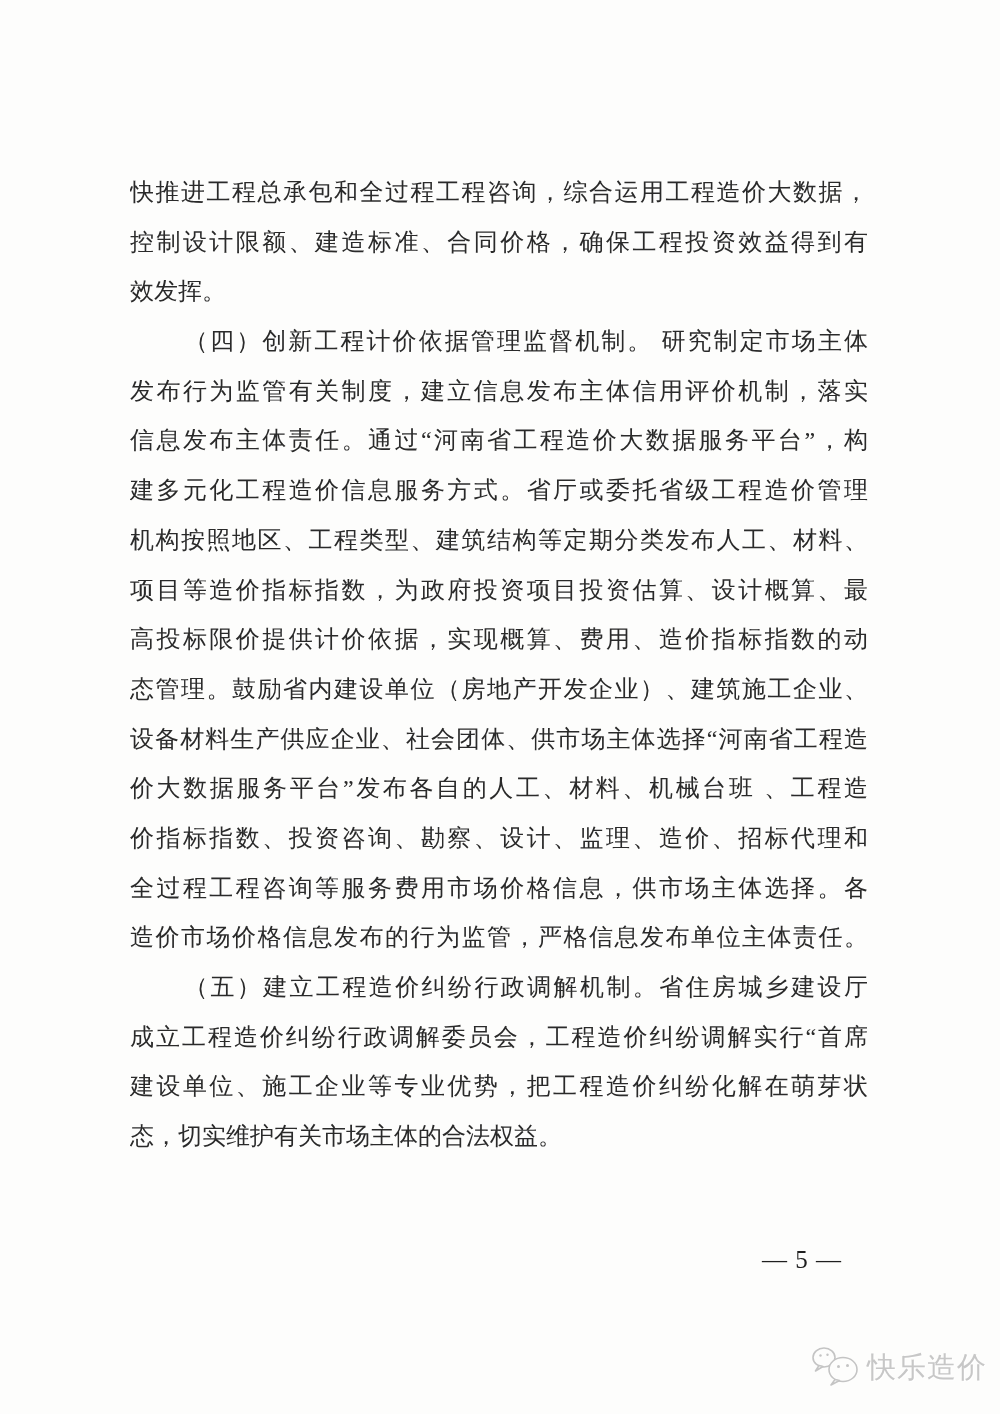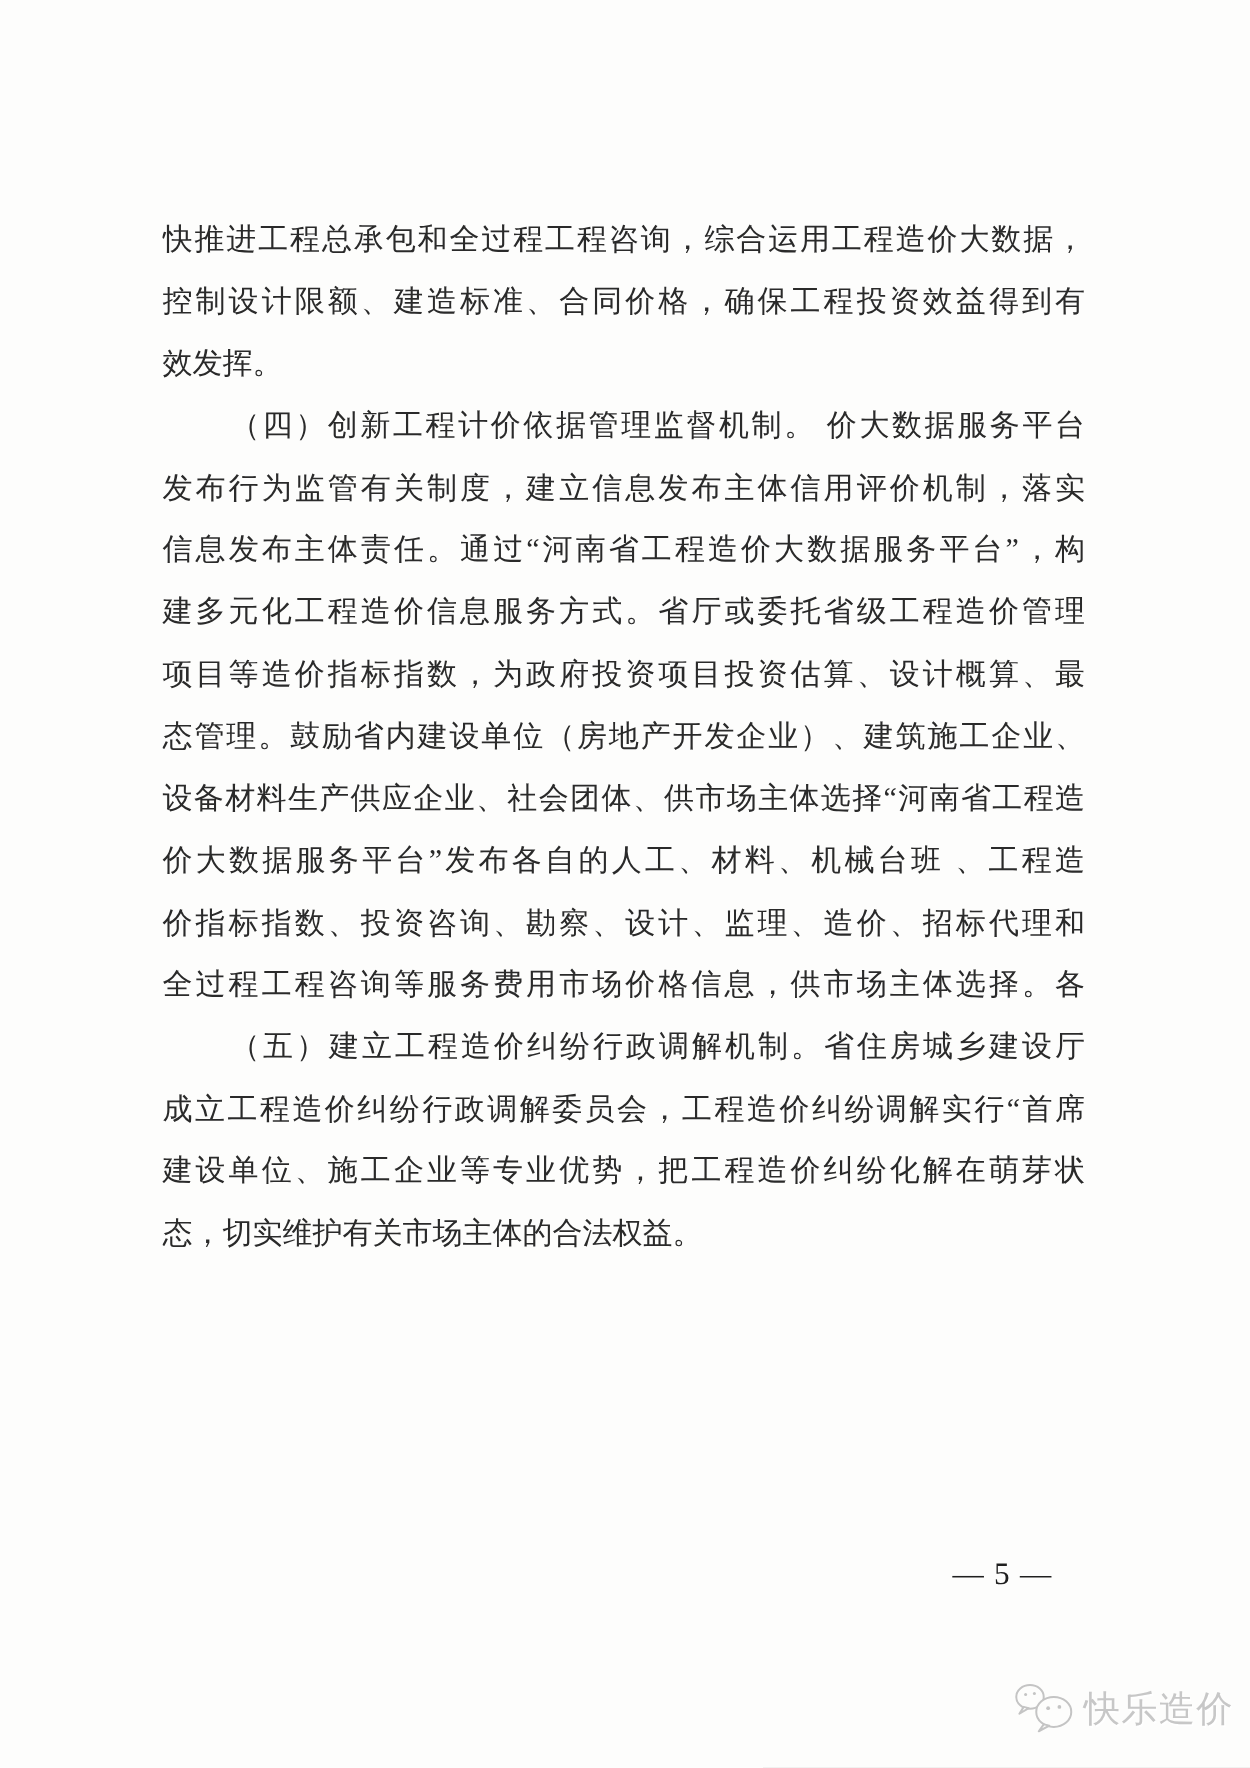--- a/index.html
+++ b/index.html
@@ -63,30 +63,33 @@
 </style>
 </head>
 <body>
 
 <div class="page">
 
   <div class="textblock" id="textblock">
       <div class="line fill">快推进工程总承包和全过程工程咨询，综合运用工程造价大数据，</div>
       <div class="line fill">控制设计限额、建造标准、合同价格，确保工程投资效益得到有</div>
       <div class="line nofill">效发挥。</div>
-      <div class="line fill indent"><span class="bold">（四）创新工程计价依据管理监督机制。</span><span> 价大数据服务平台</span></div>
+      <div class="line fill indent"><span class="bold">（四）创新工程计价依据管理监督机制。</span><span> 研究制定市场主体</span></div>
       <div class="line fill">发布行为监管有关制度，建立信息发布主体信用评价机制，落实</div>
       <div class="line fill">信息发布主体责任。通过“河南省工程造价大数据服务平台”，构</div>
       <div class="line fill">建多元化工程造价信息服务方式。省厅或委托省级工程造价管理</div>
+      <div class="line fill">机构按照地区、工程类型、建筑结构等定期分类发布人工、材料、</div>
       <div class="line fill">项目等造价指标指数，为政府投资项目投资估算、设计概算、最</div>
+      <div class="line fill">高投标限价提供计价依据，实现概算、费用、造价指标指数的动</div>
       <div class="line fill">态管理。鼓励省内建设单位（房地产开发企业）、建筑施工企业、</div>
       <div class="line fill">设备材料生产供应企业、社会团体、供市场主体选择“河南省工程造</div>
       <div class="line fill">价大数据服务平台”发布各自的人工、材料、机械台班 、工程造</div>
       <div class="line fill">价指标指数、投资咨询、勘察、设计、监理、造价、招标代理和</div>
       <div class="line fill">全过程工程咨询等服务费用市场价格信息，供市场主体选择。各</div>
+      <div class="line fill">造价市场价格信息发布的行为监管，严格信息发布单位主体责任。</div>
       <div class="line fill indent"><span class="bold">（五）建立工程造价纠纷行政调解机制。</span><span>省住房城乡建设厅</span></div>
       <div class="line fill">成立工程造价纠纷行政调解委员会，工程造价纠纷调解实行“首席</div>
       <div class="line fill">建设单位、施工企业等专业优势，把工程造价纠纷化解在萌芽状</div>
       <div class="line nofill">态，切实维护有关市场主体的合法权益。</div>
     </div>
 
   <div class="page-number">— 5 —</div>
 
   <div class="watermark">
     <span>

